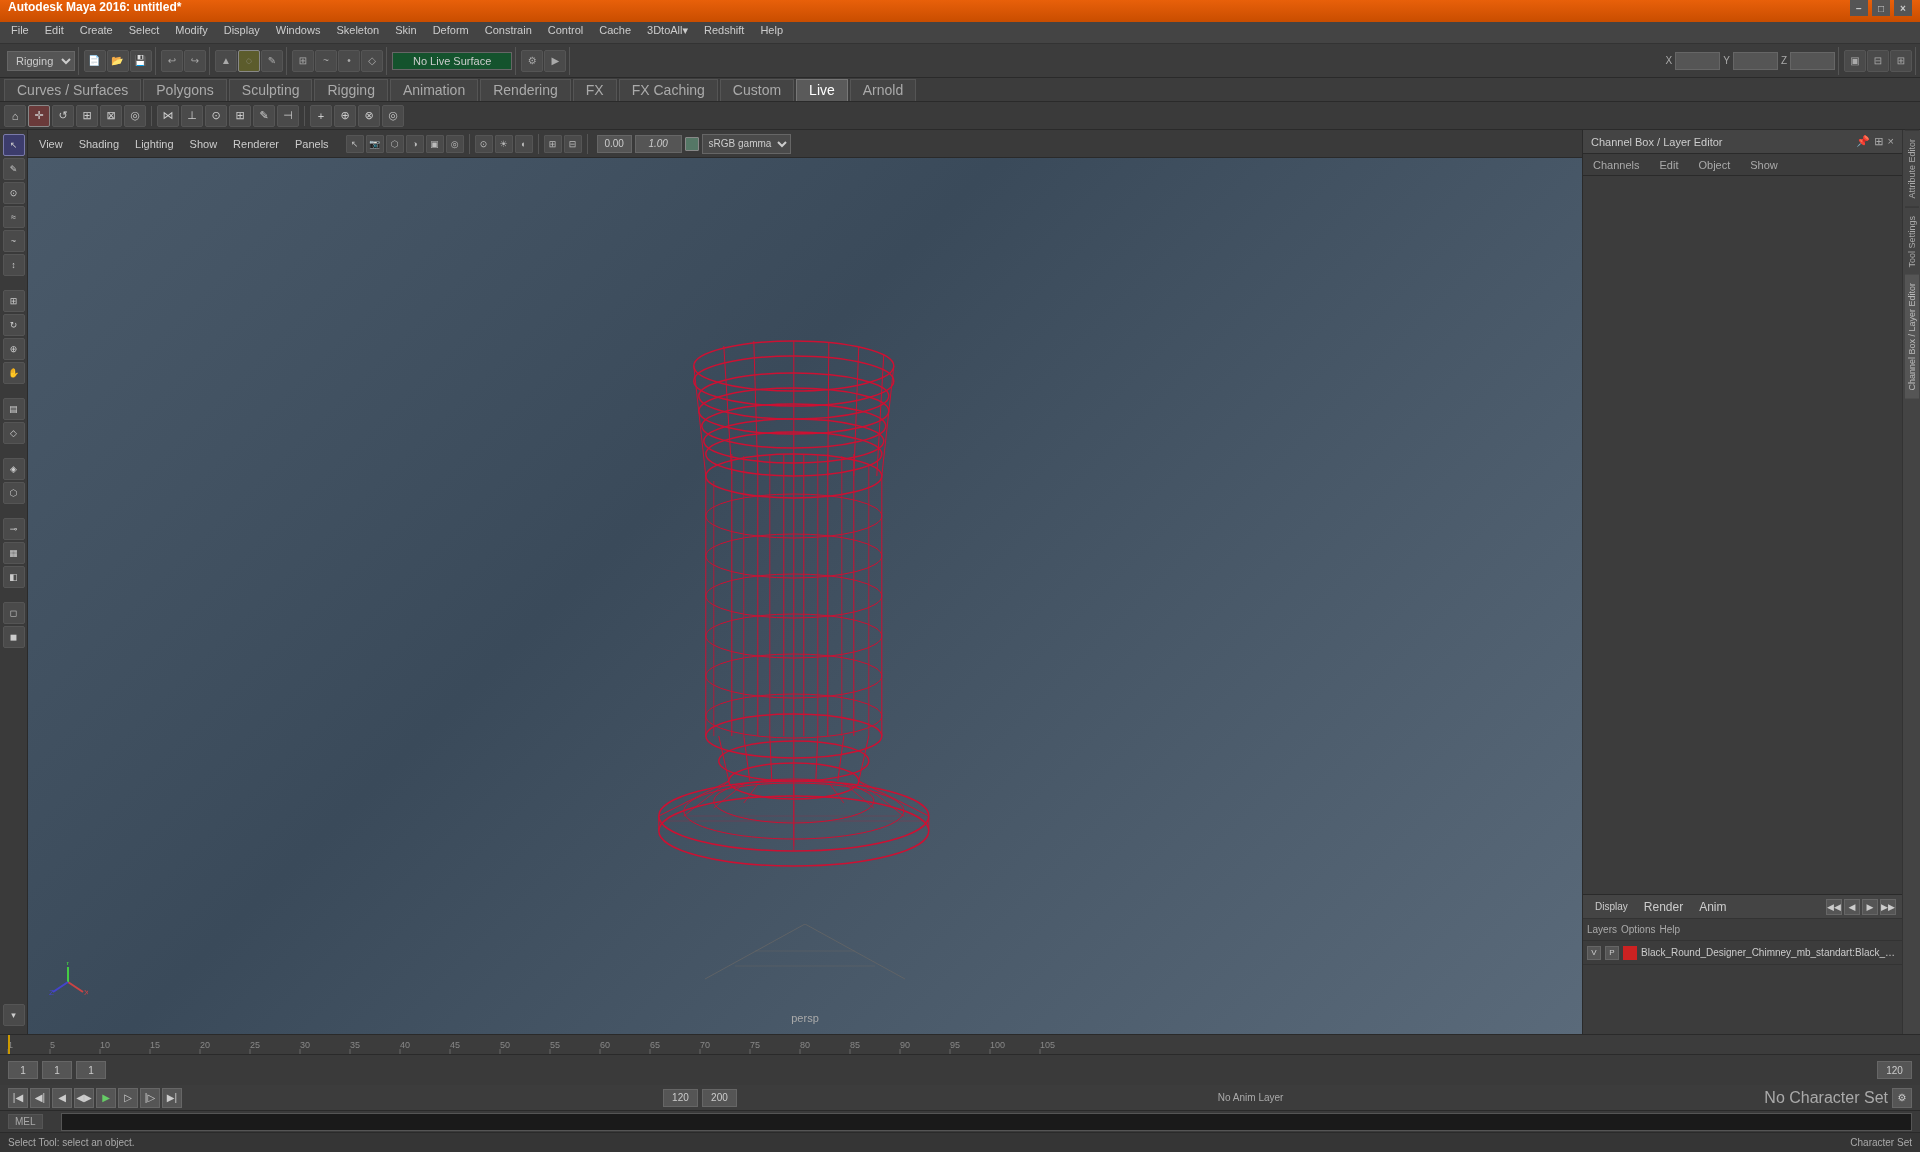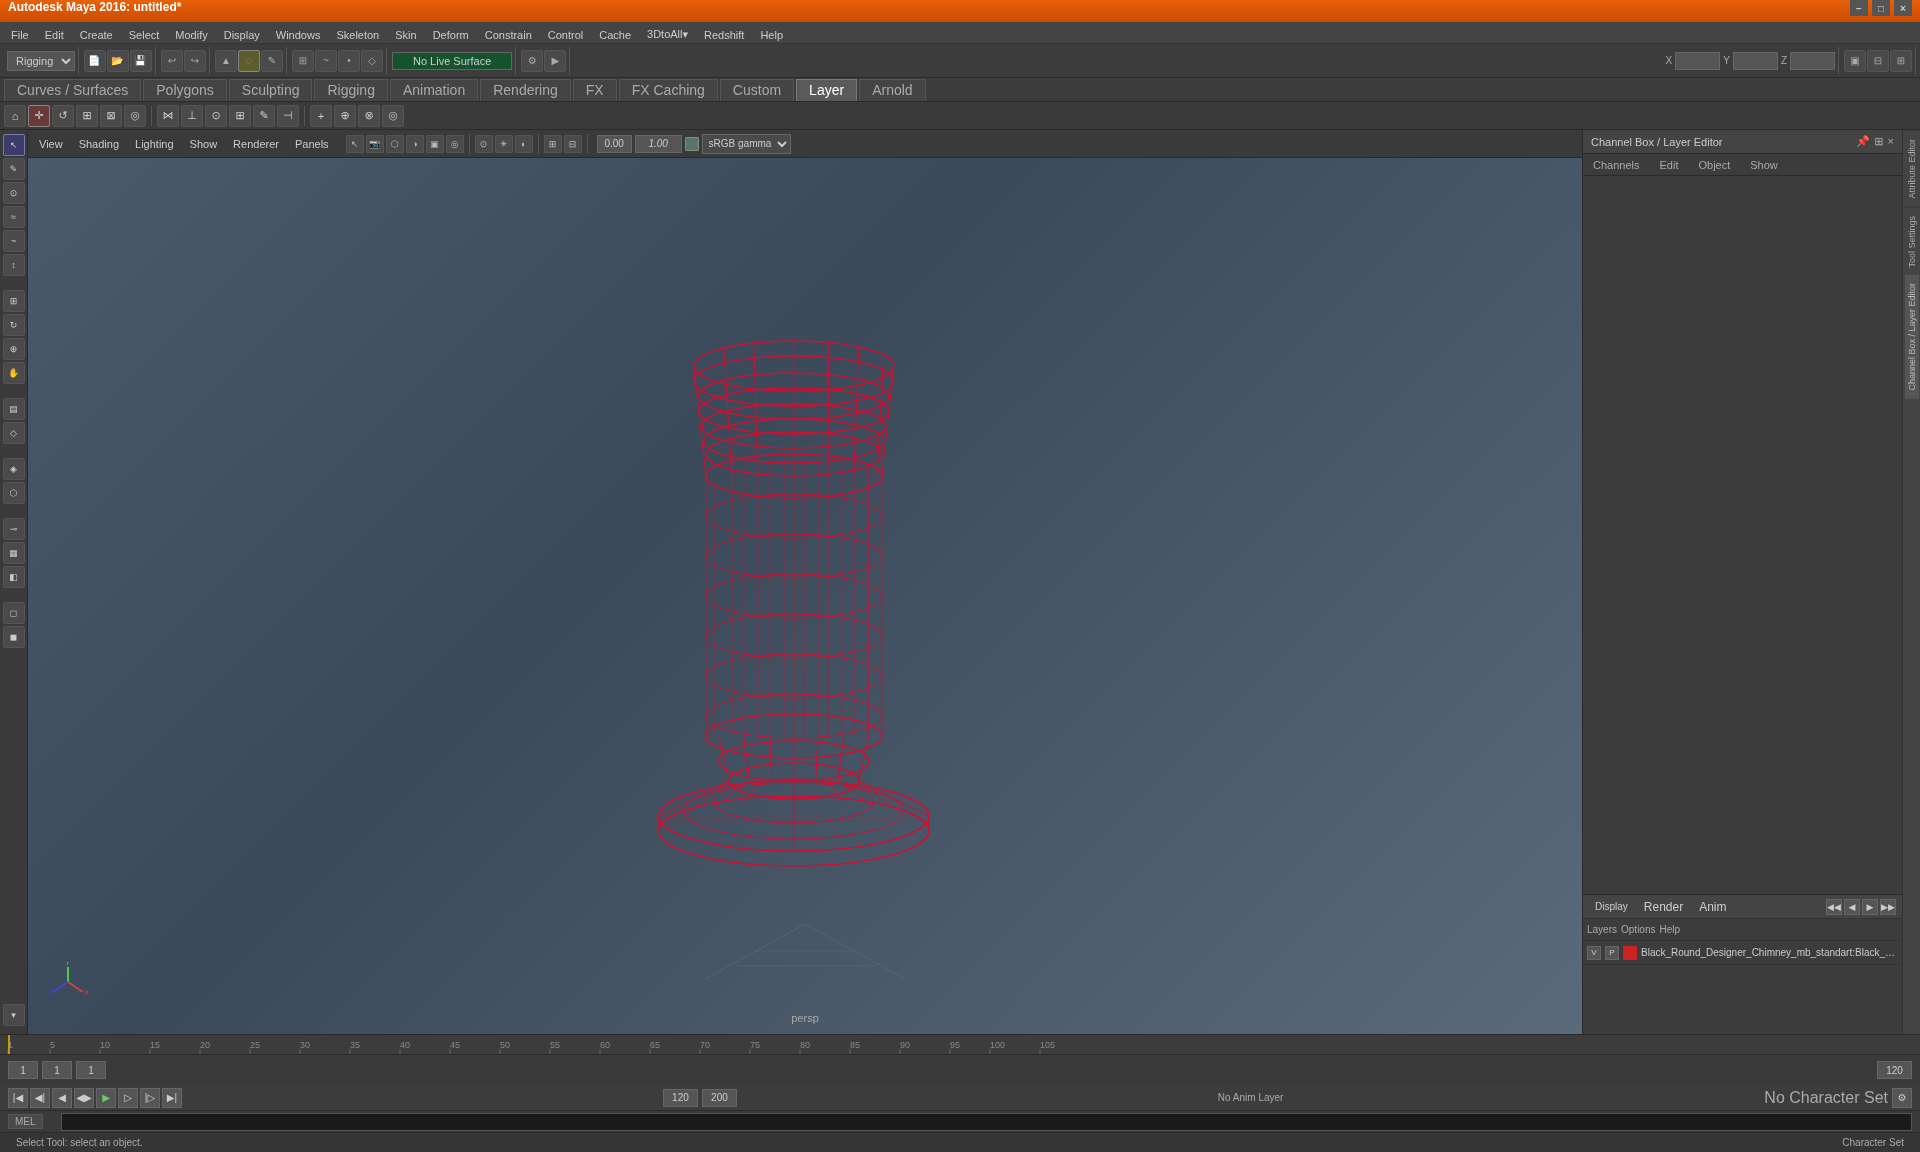--- a/index.html
+++ b/index.html
@@ -42,21 +42,21 @@
       cursor: pointer;
       color: #ccc;
     }
 
     
     #menu-bar {
       width: 100%;
       height: 22px;
       background: #444444;
       display: flex;
-      align-items: flex-end;
+      align-items: flex-start;
       padding: 0 4px;
       gap: 2px;
       border-bottom: 1px solid #333;
     }
     .menu-item {
       padding: 2px 7px;
       font-size: 11px;
       color: #cccccc;
       cursor: pointer;
       white-space: nowrap;
@@ -442,21 +442,21 @@
       font-size: 10px;
       padding: 0 4px;
     }
 
     
     #status-bar {
       height: 20px;
       background: #353535;
       display: flex;
       align-items: center;
-      padding: 0 16px;
+      padding: 0 8px;
       border-top: 1px solid #2a2a2a;
       font-size: 10px;
       color: #aaaaaa;
       justify-content: space-between;
     }
 
     
     .vp-num-input {
       width: 45px;
       height: 18px;
@@ -586,21 +586,21 @@
 <div id="tab-bar">
   <div class="tab">Curves / Surfaces</div>
   <div class="tab">Polygons</div>
   <div class="tab">Sculpting</div>
   <div class="tab">Rigging</div>
   <div class="tab">Animation</div>
   <div class="tab">Rendering</div>
   <div class="tab">FX</div>
   <div class="tab">FX Caching</div>
   <div class="tab">Custom</div>
-  <div class="tab active">Layer</div>
+  <div class="tab active">Live</div>
   <div class="tab">Arnold</div>
 </div>
 
 <div id="icon-strip">
   <div class="icon-btn">⌂</div>
   <div class="icon-btn active-icon">✛</div>
   <div class="icon-btn">↺</div>
   <div class="icon-btn">⊞</div>
   <div class="icon-btn">⊠</div>
   <div class="icon-btn">◎</div>

